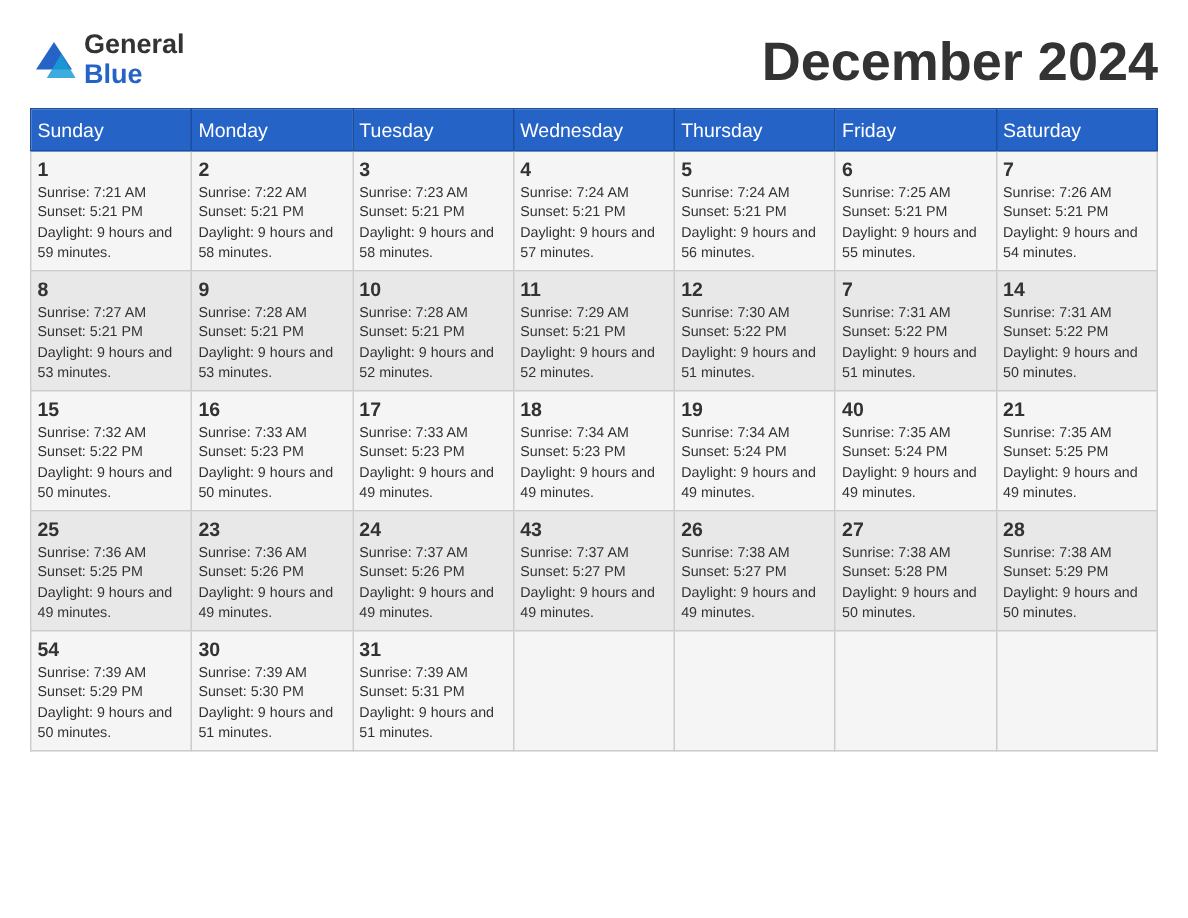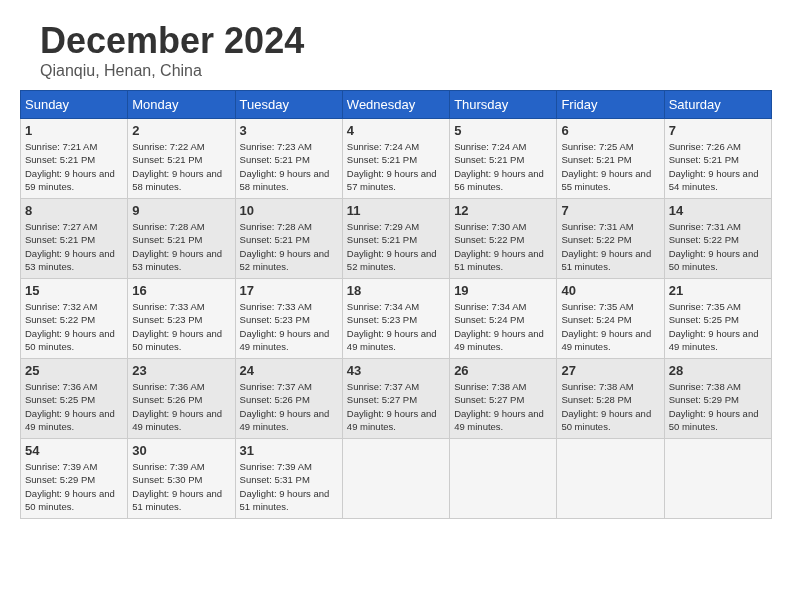--- a/index.html
+++ b/index.html
@@ -25,21 +25,21 @@
       font-size: 18px;
       font-weight: bold;
       color: #333;
       line-height: 1.1;
     }
     .logo-text .blue { color: #2563c7; }
     .logo-icon {
       width: 32px;
       height: 32px;
     }
-    .title-area { text-align: left; margin-left: 20px; }
+    .title-area { text-align: right; margin-left: 20px; }
     .month-title {
       font-size: 36px;
       font-weight: bold;
       color: #333;
     }
     .location {
       font-size: 16px;
       color: #555;
     }
     table {
@@ -82,23 +82,32 @@
       line-height: 1.4;
     }
     .empty-cell {
       background-color: inherit;
     }
   </style>
 </head>
 <body>
 
 <div class="header-area">
+  <div class="logo">
+    <svg class="logo-icon" viewBox="0 0 40 40">
+      <polygon points="20,5 35,28 5,28" fill="#2563c7"></polygon>
+      <polygon points="26,15 38,35 14,35" fill="#1a9cd8" opacity="0.85"></polygon>
+    </svg>
+    <div class="logo-text">
+      <div>General</div>
+      <div class="blue">Blue</div>
+    </div>
+  </div>
   <div class="title-area">
     <div class="month-title">December 2024</div>
-    <div class="location">Qianqiu, Henan, China</div>
   </div>
 </div>
 
 <table>
   <thead>
     <tr id="header-row">
         <th>Sunday</th>
         <th>Monday</th>
         <th>Tuesday</th>
         <th>Wednesday</th>

